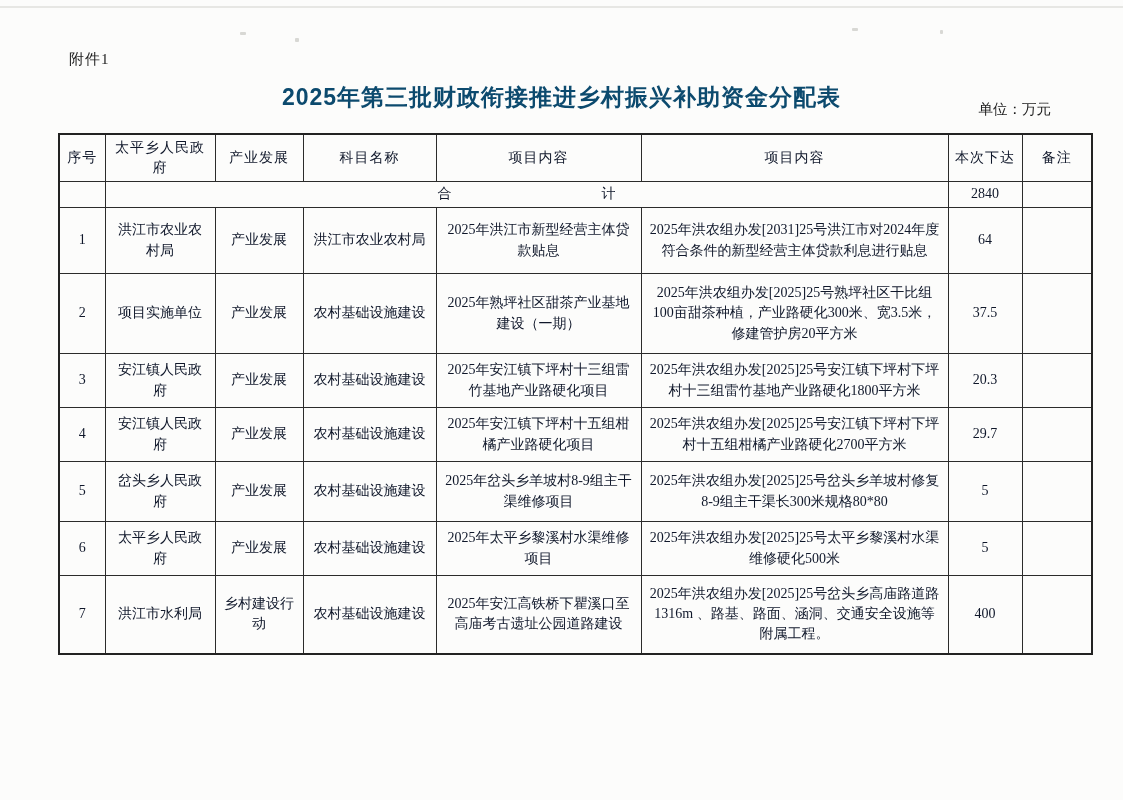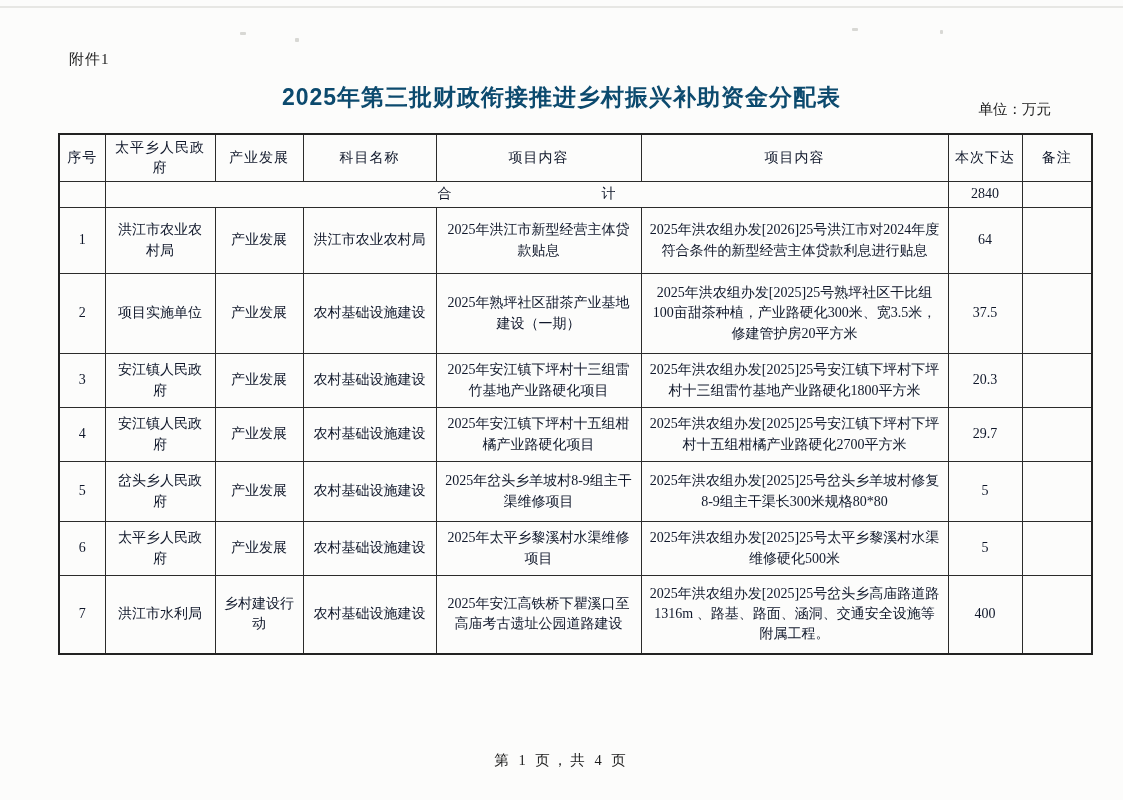--- a/index.html
+++ b/index.html
@@ -134,21 +134,21 @@
           </td>
           <td class="cell-amount">2840</td>
           <td class="cell-remark"></td>
         </tr>
         <tr>
           <td class="cell-seq">1</td>
           <td class="cell-implementing-unit">洪江市农业农村局</td>
           <td class="cell-project-category">产业发展</td>
           <td class="cell-subject-name">洪江市农业农村局</td>
           <td class="cell-project-name">2025年洪江市新型经营主体贷款贴息</td>
-          <td class="cell-project-content">2025年洪农组办发[2026]25号洪江市对2024年度符合条件的新型经营主体贷款利息进行贴息</td>
+          <td class="cell-project-content">2025年洪农组办发[2031]25号洪江市对2024年度符合条件的新型经营主体贷款利息进行贴息</td>
           <td class="cell-amount">64</td>
           <td class="cell-remark"></td>
         </tr>
         <tr>
           <td class="cell-seq">2</td>
           <td class="cell-implementing-unit">项目实施单位</td>
           <td class="cell-project-category">产业发展</td>
           <td class="cell-subject-name">农村基础设施建设</td>
           <td class="cell-project-name">2025年熟坪社区甜茶产业基地建设（一期）</td>
           <td class="cell-project-content">2025年洪农组办发[2025]25号熟坪社区干比组100亩甜茶种植，产业路硬化300米、宽3.5米，修建管护房20平方米</td>
@@ -201,14 +201,13 @@
           <td class="cell-project-category">乡村建设行动</td>
           <td class="cell-subject-name">农村基础设施建设</td>
           <td class="cell-project-name">2025年安江高铁桥下瞿溪口至高庙考古遗址公园道路建设</td>
           <td class="cell-project-content">2025年洪农组办发[2025]25号岔头乡高庙路道路1316m 、路基、路面、涵洞、交通安全设施等附属工程。</td>
           <td class="cell-amount">400</td>
           <td class="cell-remark"></td>
         </tr>
       </tbody>
   </table>
 
-  <div class="page-footer">第 1 页，共 4 页</div>
 </div>
 
 </body></html>

